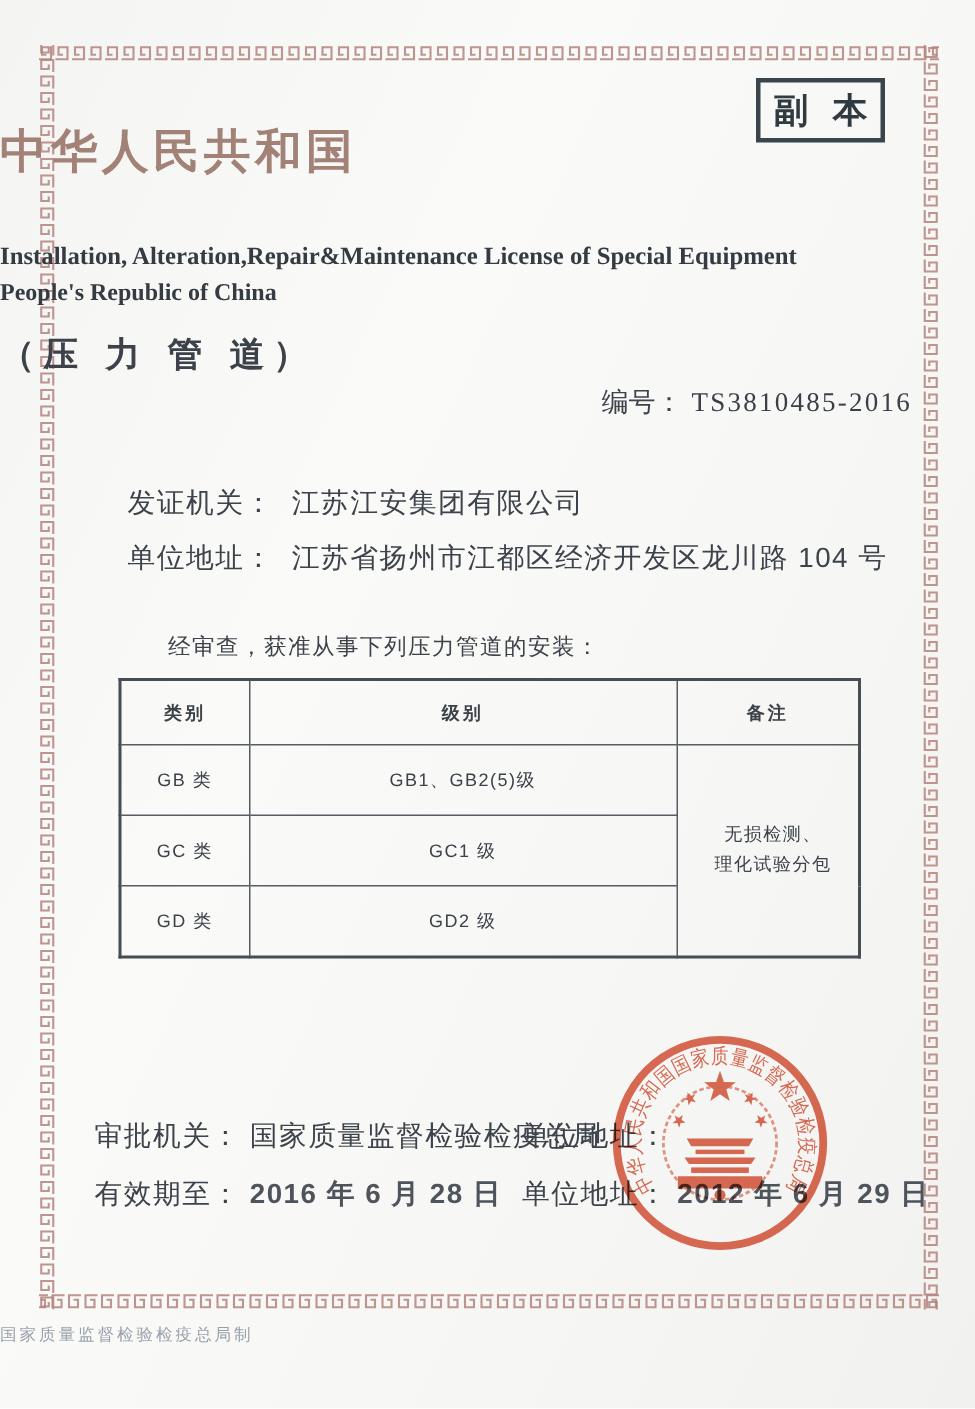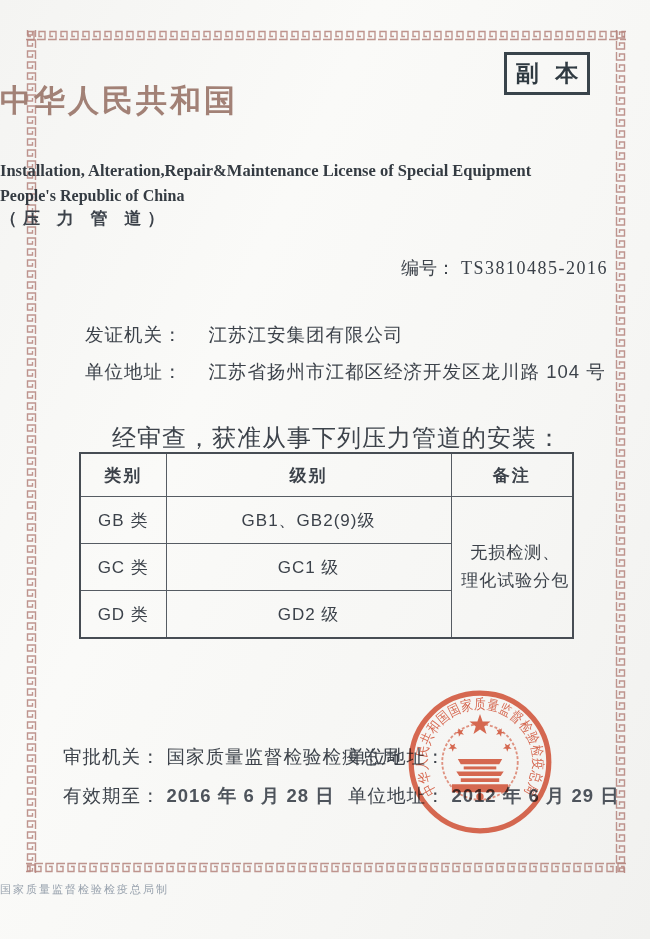--- a/index.html
+++ b/index.html
@@ -26,39 +26,39 @@
     font-size:23px;font-weight:bold;color:#2f3a41;
     word-spacing:10px;
   }
 
   .title-cn{font-weight:bold;color:#a28176;}
   .t1{top:80px;font-size:31px;letter-spacing:3px;}
   .t2{top:119px;font-size:32px;letter-spacing:1px;}
   .title-en{font-family:"Liberation Serif","DejaVu Serif",serif;font-weight:bold;color:#343b42;}
   .en1{top:161px;font-size:16.5px;}
   .en2{top:187px;font-size:16px;}
-  .cat{top:207px;font-size:17px;letter-spacing:6px;font-weight:600;color:#3c424a;}
+  .cat{top:221px;font-size:23px;letter-spacing:6px;font-weight:600;color:#3c424a;}
 
   .license{top:256px;left:401px;font-size:18px;}
   .license .num{
     font-family:"Liberation Serif","DejaVu Serif",serif;
     letter-spacing:1.5px;margin-left:6px;color:#3a4048;
   }
 
   .info-line{font-size:18.5px;letter-spacing:1px;}
-  .info-line .val{margin-left:26px;}
+  .info-line .val{margin-left:12px;}
   .name-line{left:85px;top:322px;}
   .addr-line{left:85px;top:359px;}
-  .statement{left:112px;top:422px;font-size:24px;letter-spacing:1px;}
+  .statement{left:112px;top:422px;font-size:15px;letter-spacing:1px;}
 
   table.scope{
     position:absolute;left:79px;top:452px;
     border-collapse:collapse;table-layout:fixed;
     width:493px;
-    font-size:17px;color:#3c424a;
+    font-size:12px;color:#3c424a;
   }
   table.scope,table.scope th,table.scope td{border:1px solid #565c63;}
   table.scope{border:2px solid #474d54;}
   table.scope th{font-weight:600;height:40px;letter-spacing:2px;}
   table.scope td{height:44px;text-align:center;letter-spacing:1px;}
   td.remark{white-space:pre-line;text-align:left;padding-left:8px;line-height:1.65;letter-spacing:1px;}
   col.c1{width:86px;} col.c2{width:285px;} col.c3{width:122px;}
 
   .foot-line{font-size:18.5px;letter-spacing:1px;}
   .fl1{top:744px;} .fl2{top:783px;}
@@ -120,21 +120,21 @@
         <col class="c3">
       </colgroup>
     <tbody>
         <tr>
       <th>类别</th>
       <th>级别</th>
       <th>备注</th>
     </tr>
     <tr>
       <td>GB 类</td>
-      <td>GB1、GB2(9)级</td>
+      <td>GB1、GB2(5)级</td>
       <td class="remark" rowspan="3">无损检测、
 理化试验分包</td>
     </tr>
     <tr>
       <td>GC 类</td>
       <td>GC1 级</td>
     </tr>
     <tr>
       <td>GD 类</td>
       <td>GD2 级</td>

